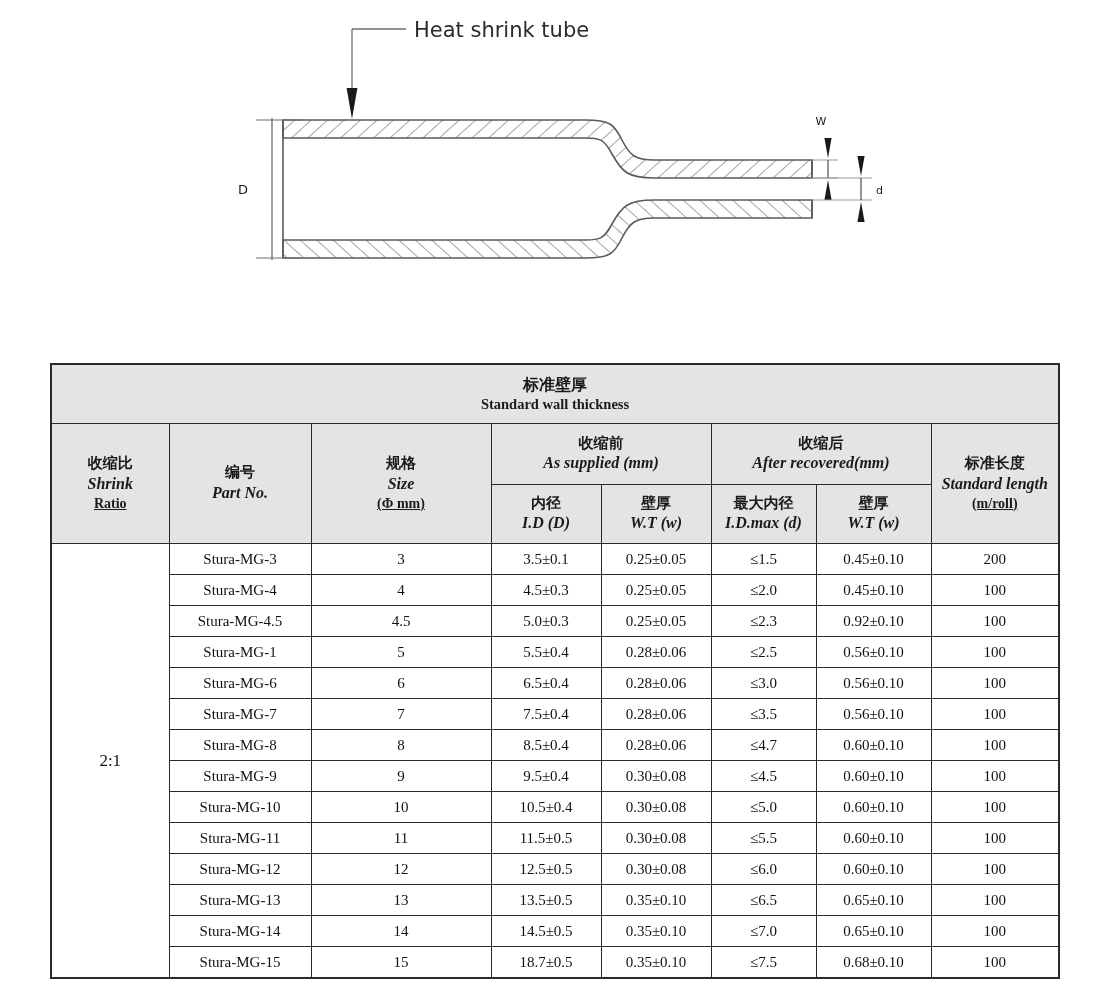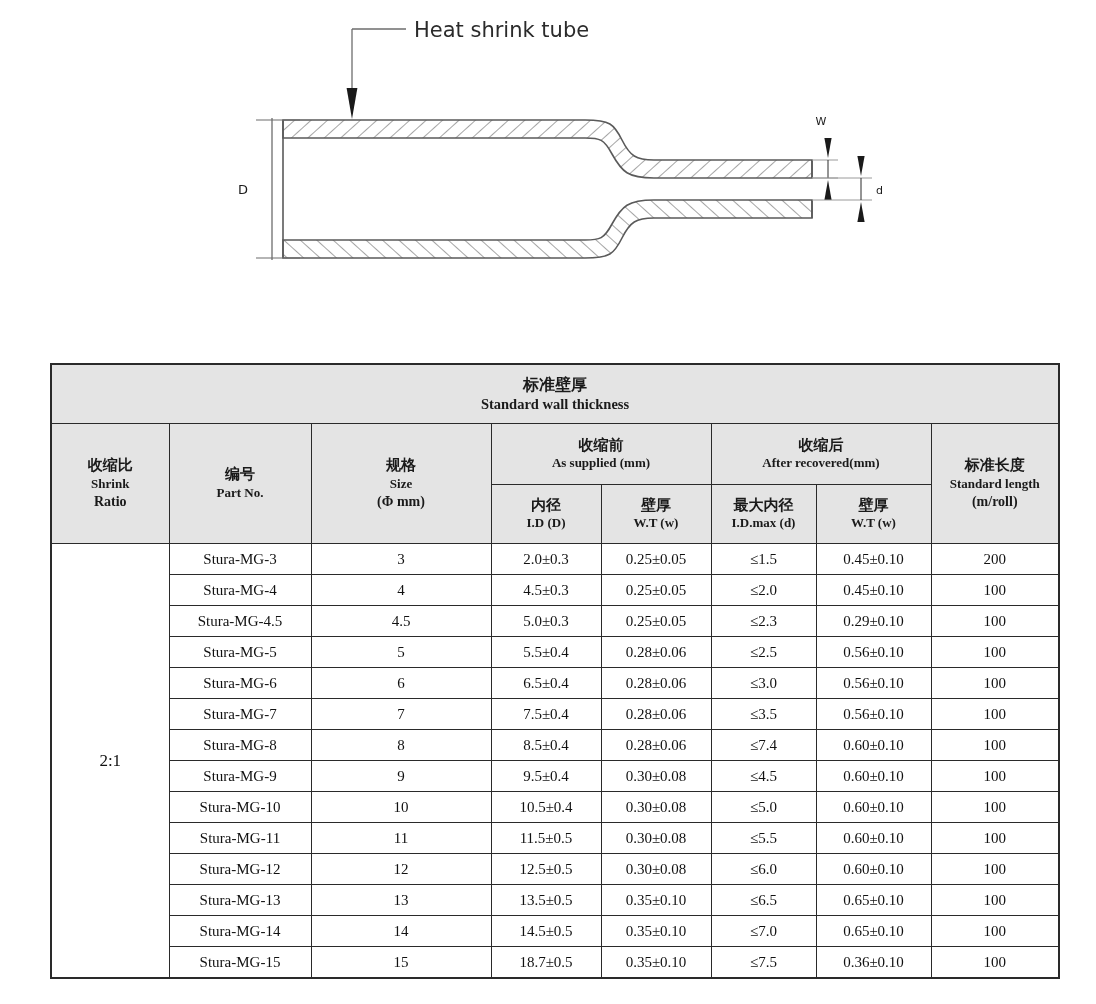--- a/index.html
+++ b/index.html
@@ -89,30 +89,32 @@
     font-family: "DejaVu Sans", sans-serif;
     font-weight: bold;
     font-size: 15px;
     line-height: 1.3;
     display: block;
     text-align: center;
   }
   .hdr-en {
     font-family: "Liberation Serif", serif;
     font-weight: bold;
-    font-size: 13px;
+    font-size: 16px;
     line-height: 1.3;
     display: block;
+    font-style: italic;
   }
   .hdr-en2 {
     font-family: "Liberation Serif", serif;
     font-weight: bold;
     font-size: 14px;
     line-height: 1.3;
     display: block;
+    text-decoration: underline;
   }
   th.tall {
     height: 118px;
   }
   th.grp {
     height: 60px;
   }
   th.sub {
     height: 58px;
   }
@@ -281,46 +283,46 @@
           <span class="hdr-cn">壁厚</span>
           <span class="hdr-en">W.T (w)</span>
         </th>
       </tr>
     </thead>
     <tbody id="table-body">
         <tr>
           <td class="ratio" rowspan="14">2:1</td>
           <td>Stura-MG-3</td>
           <td>3</td>
-          <td>2.0±0.3</td>
+          <td>3.5±0.1</td>
           <td>0.25±0.05</td>
           <td>≤1.5</td>
           <td>0.45±0.10</td>
           <td>200</td>
         </tr>
         <tr>
           <td>Stura-MG-4</td>
           <td>4</td>
           <td>4.5±0.3</td>
           <td>0.25±0.05</td>
           <td>≤2.0</td>
           <td>0.45±0.10</td>
           <td>100</td>
         </tr>
         <tr>
           <td>Stura-MG-4.5</td>
           <td>4.5</td>
           <td>5.0±0.3</td>
           <td>0.25±0.05</td>
           <td>≤2.3</td>
-          <td>0.29±0.10</td>
-          <td>100</td>
-        </tr>
-        <tr>
-          <td>Stura-MG-5</td>
+          <td>0.92±0.10</td>
+          <td>100</td>
+        </tr>
+        <tr>
+          <td>Stura-MG-1</td>
           <td>5</td>
           <td>5.5±0.4</td>
           <td>0.28±0.06</td>
           <td>≤2.5</td>
           <td>0.56±0.10</td>
           <td>100</td>
         </tr>
         <tr>
           <td>Stura-MG-6</td>
           <td>6</td>
@@ -337,21 +339,21 @@
           <td>0.28±0.06</td>
           <td>≤3.5</td>
           <td>0.56±0.10</td>
           <td>100</td>
         </tr>
         <tr>
           <td>Stura-MG-8</td>
           <td>8</td>
           <td>8.5±0.4</td>
           <td>0.28±0.06</td>
-          <td>≤7.4</td>
+          <td>≤4.7</td>
           <td>0.60±0.10</td>
           <td>100</td>
         </tr>
         <tr>
           <td>Stura-MG-9</td>
           <td>9</td>
           <td>9.5±0.4</td>
           <td>0.30±0.08</td>
           <td>≤4.5</td>
           <td>0.60±0.10</td>
@@ -401,18 +403,18 @@
           <td>≤7.0</td>
           <td>0.65±0.10</td>
           <td>100</td>
         </tr>
         <tr>
           <td>Stura-MG-15</td>
           <td>15</td>
           <td>18.7±0.5</td>
           <td>0.35±0.10</td>
           <td>≤7.5</td>
-          <td>0.36±0.10</td>
+          <td>0.68±0.10</td>
           <td>100</td>
         </tr>
       </tbody>
   </table>
 </div>
 
 </body></html>

